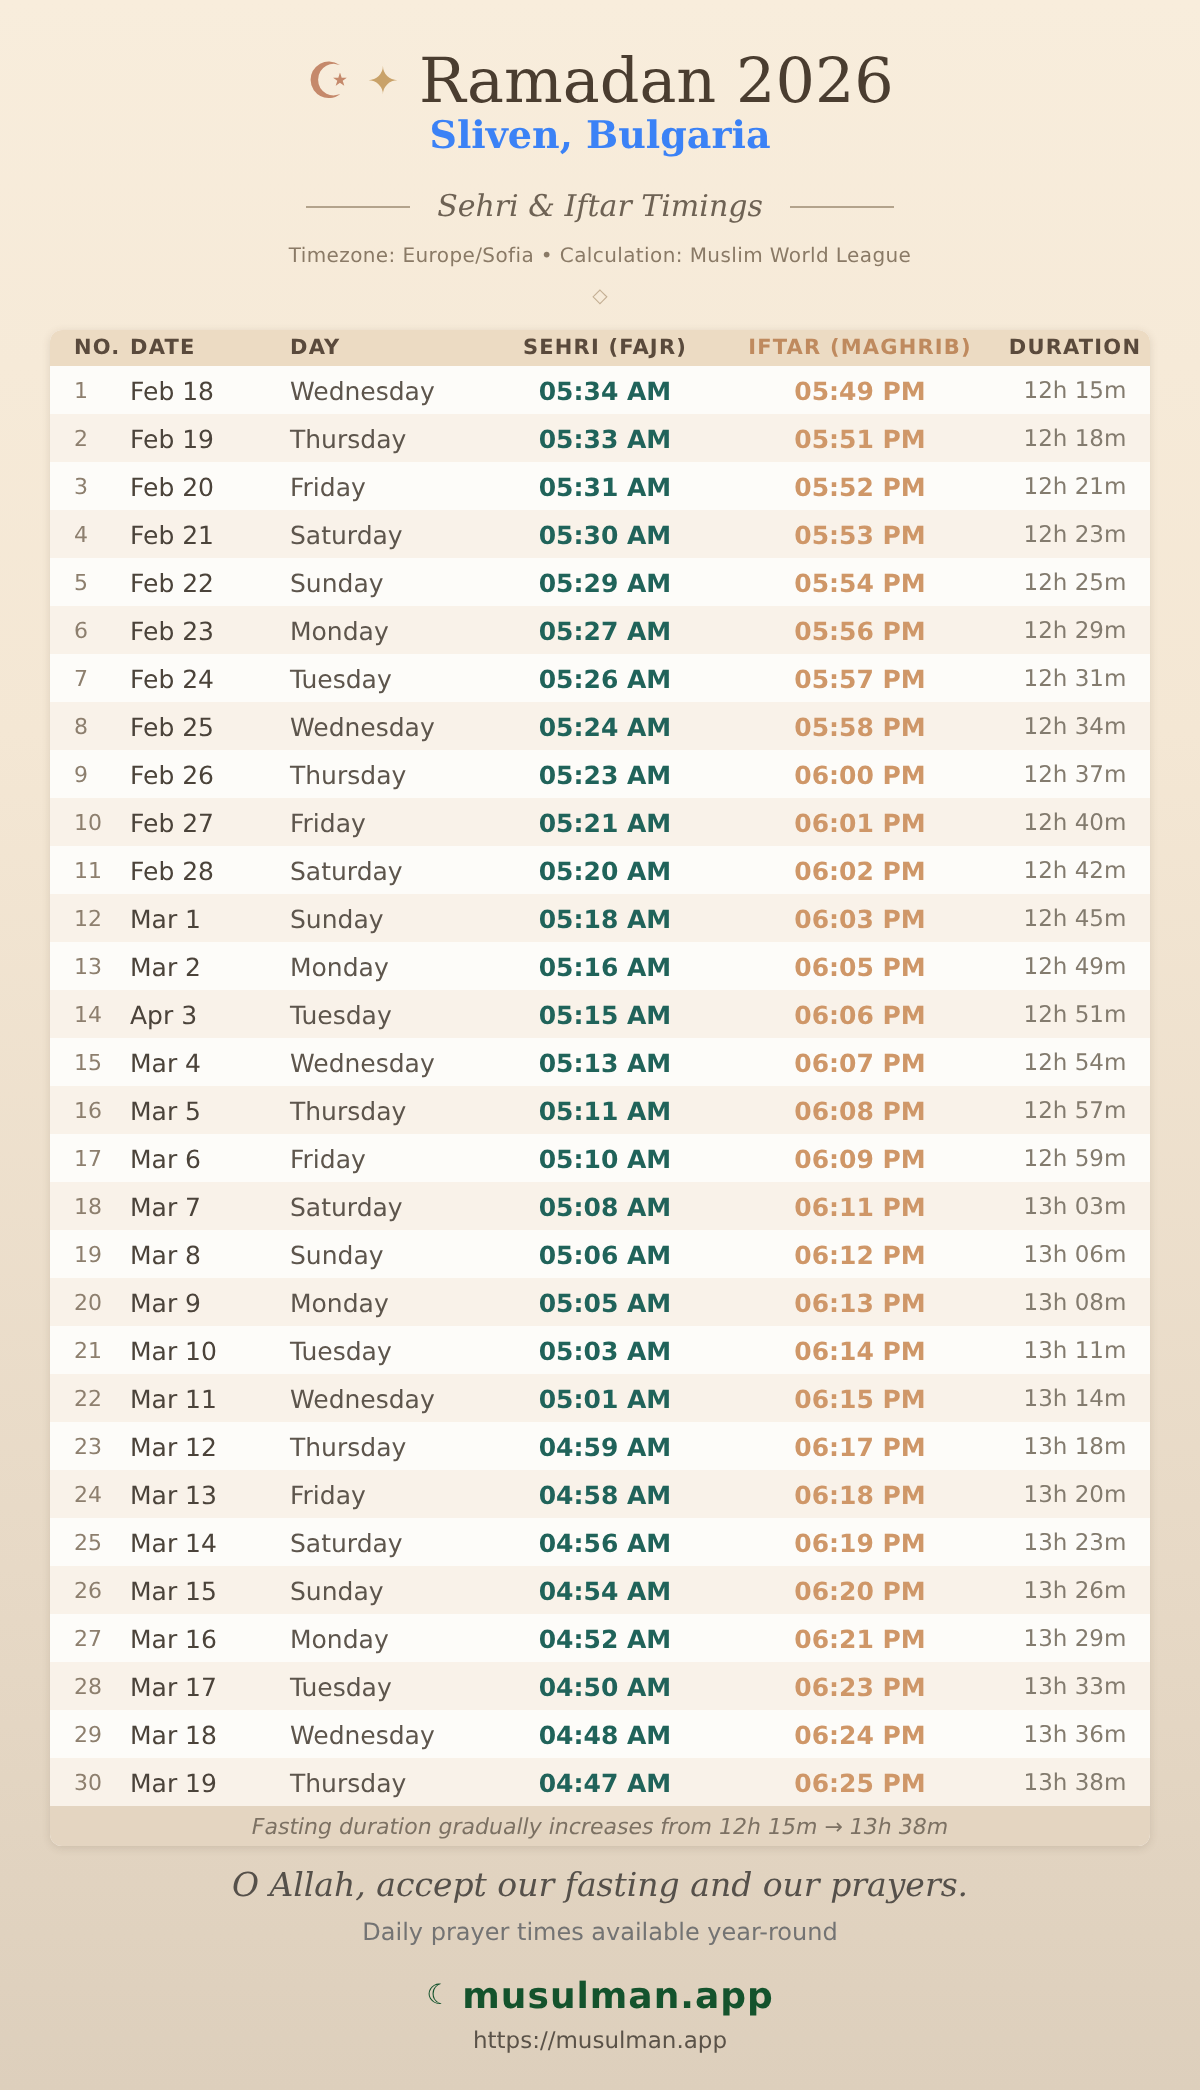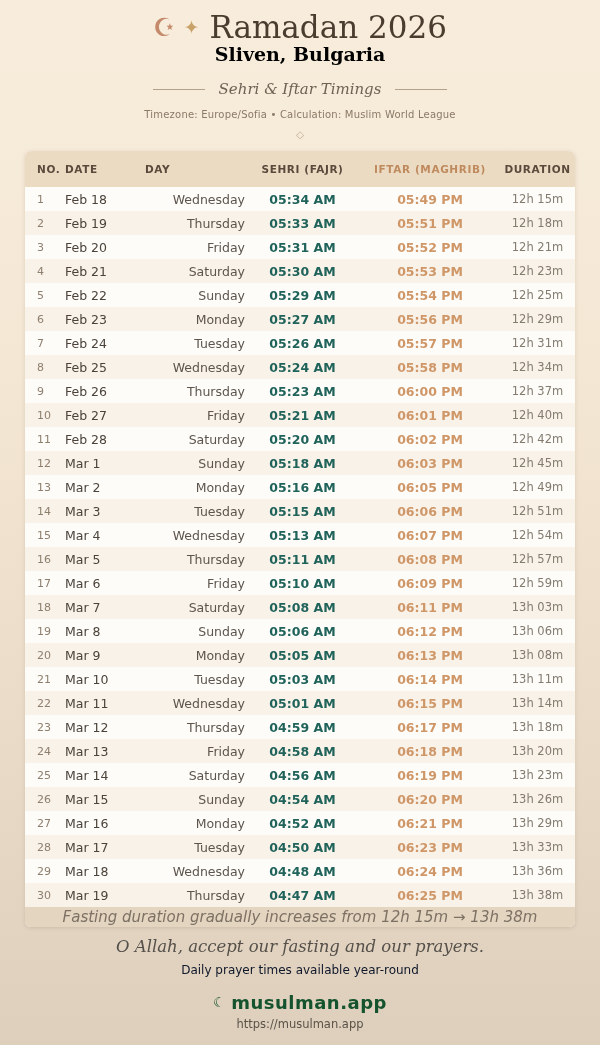--- a/index.html
+++ b/index.html
@@ -2,54 +2,54 @@
 <html><head>
 <meta charset="utf-8">
 <style>
   * { margin:0; padding:0; box-sizing:border-box; }
   html,body { width:600px; height:1045px; }
   body {
     font-family:"DejaVu Sans", "Liberation Sans", sans-serif;
     background:linear-gradient(180deg, #f8eddc 0%, #f4e7d4 35%, #e7d9c6 75%, #ddcfbc 100%);
     overflow:hidden;
   }
-  .header { text-align:center; padding-top:10px; }
+  .header { text-align:center; padding-top:24px; }
   .title-row { font-family:"DejaVu Serif", "Liberation Serif", serif; font-size:31px; color:#4a3d30; line-height:1.1; }
   .crescent-star-icon { color:#c5896b; font-size:25px; margin-right:8px; vertical-align:2px; }
   .sparkle-icon { color:#c9a269; font-size:19px; margin-right:10px; vertical-align:4px; }
-  .subtitle { font-family:"DejaVu Serif", "Liberation Serif", serif; font-weight:bold; font-size:19px; color:#000000; margin-top:-1px; }
+  .subtitle { font-family:"DejaVu Serif", "Liberation Serif", serif; font-weight:bold; font-size:19px; color:#3b82f6; margin-top:-1px; }
   .section-row { display:flex; align-items:center; justify-content:center; gap:14px; margin-top:15px; }
   .section-line { width:52px; height:1px; background:#b3a38c; }
   .section-title { font-family:"DejaVu Serif", "Liberation Serif", serif; font-style:italic; font-size:15px; color:#6e6254; }
   .meta { font-size:10px; color:#8a7a66; margin-top:11px; letter-spacing:0.2px; }
   .diamond { color:#c3ae93; font-size:10px; margin-top:9px; }
 
   .card { width:550px; margin:11px auto 0 auto; border-radius:6px; overflow:hidden;
           background:#fdfcf9; box-shadow:0 1px 4px rgba(90,70,50,0.15); }
   .grid-row { display:grid; grid-template-columns:40px 80px 100px 115px 140px 1fr; align-items:center; }
-  .thead { background:#ecdbc3; height:36px; font-size:10.5px; font-weight:bold; letter-spacing:0.6px; color:#5a4a3c; }
+  .thead { background:#ecdbc3; height:18px; font-size:10.5px; font-weight:bold; letter-spacing:0.6px; color:#5a4a3c; }
   .th { white-space:nowrap; }
   .th-no { padding-left:12px; }
   .th-center { text-align:center; }
   .th-iftar { color:#bf8a5e; }
   .trow { height:24px; font-size:12.5px; }
   .trow:nth-child(odd) { background:#fdfcf9; }
   .trow:nth-child(even) { background:#f9f2e9; }
   .c-no { padding-left:12px; color:#8d7f6e; font-size:11px; }
   .c-date { color:#4b433a; }
-  .c-day { color:#5d554c;text-align:right; }
+  .c-day { color:#5d554c; }
   .c-sehri { text-align:center; font-weight:bold; color:#20635a; }
   .c-iftar { text-align:center; font-weight:bold; color:#cf9768; }
   .c-dur { text-align:center; color:#837b6e; font-size:11.5px; }
   .card-footer { background:#e4d5c1; height:20px; display:flex; align-items:center; justify-content:center;
-                 font-style:italic; font-size:15px; color:#7c7163; }
+                 font-style:italic; font-size:11px; color:#7c7163; }
 
   .page-footer { text-align:center; }
   .dua { font-family:"DejaVu Serif", "Liberation Serif", serif; font-style:italic; font-size:16.5px; color:#55504a; margin-top:10px; }
-  .availability { font-size:12px; color:#0f172a; margin-top:7px;text-align:center; }
+  .availability { font-size:12px; color:#737373; margin-top:7px;text-align:center; }
   .brand { margin-top:15px; color:#14532d; font-weight:bold; font-size:18px; letter-spacing:0.5px; cursor:pointer; }
   .brand .crescent-icon { font-size:14px; font-weight:normal; margin-right:5px; vertical-align:2px; }
   .url { font-size:11.5px; color:#5a5248; margin-top:4px; }
 </style>
 </head>
 <body>
 
 <div class="header">
   <div class="title-row">
     <span class="crescent-star-icon">☪</span><span class="sparkle-icon">✦</span><span>Ramadan 2026</span>
@@ -173,21 +173,21 @@
       <div class="grid-row trow">
         <span class="c-no">13</span>
         <span class="c-date">Mar 2</span>
         <span class="c-day">Monday</span>
         <span class="c-sehri">05:16 AM</span>
         <span class="c-iftar">06:05 PM</span>
         <span class="c-dur">12h 49m</span>
       </div>
       <div class="grid-row trow">
         <span class="c-no">14</span>
-        <span class="c-date">Mar 3</span>
+        <span class="c-date">Apr 3</span>
         <span class="c-day">Tuesday</span>
         <span class="c-sehri">05:15 AM</span>
         <span class="c-iftar">06:06 PM</span>
         <span class="c-dur">12h 51m</span>
       </div>
       <div class="grid-row trow">
         <span class="c-no">15</span>
         <span class="c-date">Mar 4</span>
         <span class="c-day">Wednesday</span>
         <span class="c-sehri">05:13 AM</span>

